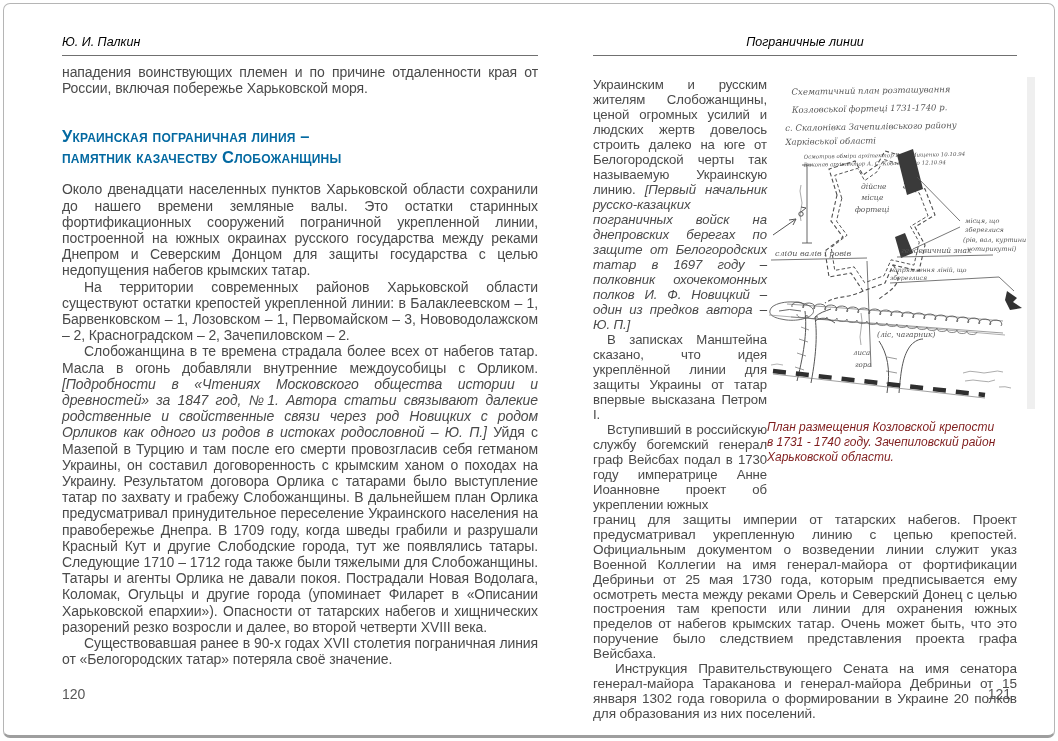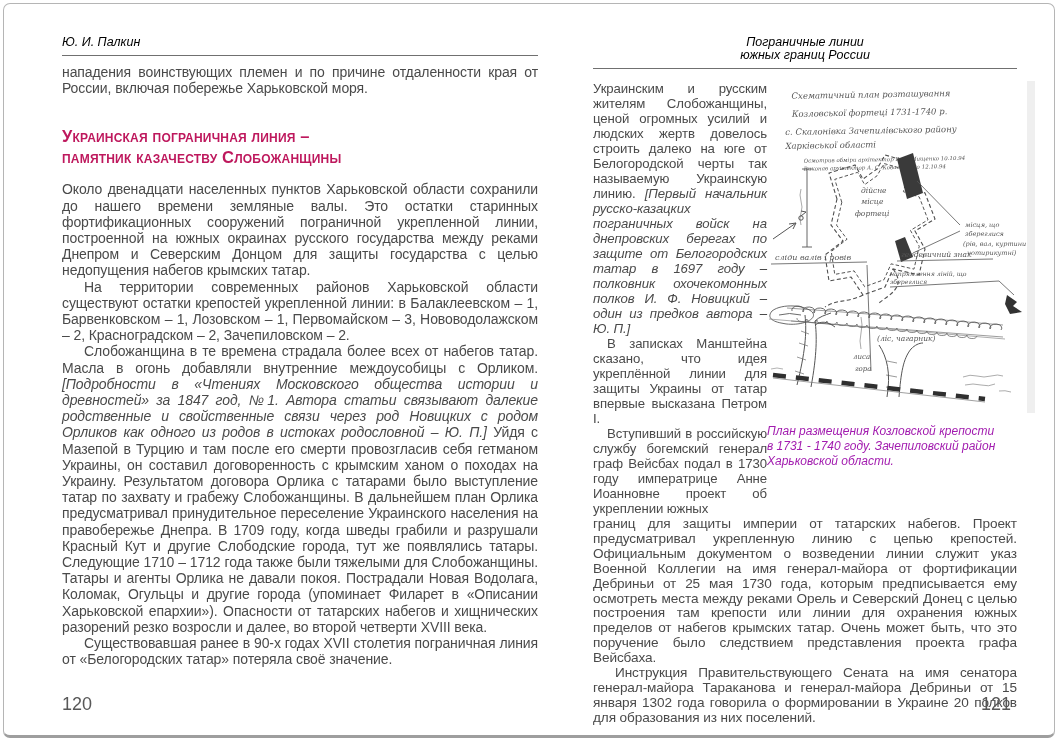--- a/index.html
+++ b/index.html
@@ -23,35 +23,35 @@
   .rule-left{width:476px;}
   .rule-right{width:424px;}
 
   .body-left{margin-top:8px;font-size:14px;line-height:16.2px;text-align:justify;letter-spacing:-0.1px;}
   .body-left p{margin:0;}
   .indent{text-indent:22px;}
   .it{font-style:italic;}
 
   .heading{
     font-weight:bold;font-variant:small-caps;letter-spacing:.2px;
-    font-size:16.5px;line-height:21px;color:#be185d;margin:30px 0 13px 0;
+    font-size:16.5px;line-height:21px;color:#0369a1;margin:30px 0 13px 0;
   }
   .heading div{display:block;}
 
-  .pagenum{position:absolute;top:650px;font-size:18px;color:#585858;margin-top:8px;}
+  .pagenum{position:absolute;top:650px;font-size:14px;color:#585858;}
   .pn-left{left:0;}
   .pn-right{right:24px;}
 
-  .cols{display:flex;margin-top:12px;}
+  .cols{display:flex;margin-top:21px;}
   .col-text{width:174px;font-size:13.2px;line-height:15px;text-align:justify;letter-spacing:-0.1px;}
   .col-text p{margin:0;}
   .col-text .indent{text-indent:14px;}
 
   .figure{width:268px;}
-  .caption{margin-top:7px;font-style:italic;font-size:12px;line-height:15px;color:#a21caf;}
+  .caption{margin-top:7px;font-style:italic;font-size:12px;line-height:15px;color:#7f1d1d;}
 
   .full-text{clear:both;margin-top:1px;width:424px;font-size:13.6px;line-height:14.9px;text-align:justify;letter-spacing:-0.1px;}
   .full-text p{margin:0;}
   .full-text .indent{text-indent:22px;}
 
   svg text{fill:#555;}
   .hand{font-family:"DejaVu Serif", serif;font-style:italic;}
 </style>
 </head>
 <body>
@@ -71,21 +71,20 @@
     <p class="indent">На территории современных районов Харьковской области существуют остатки крепостей укрепленной линии: в Балаклеевском – 1, Барвенковском – 1, Лозовском – 1, Первомайском – 3, Нововодолажском – 2, Красноградском – 2, Зачепиловском – 2.</p>
     <p class="indent"><span>Слобожанщина в те времена страдала более всех от набегов татар. Масла в огонь добавляли внутренние междоусобицы с Орликом. </span><span class="it">[Подробности в «Чтениях Московского общества истории и древностей» за 1847 год, №1. Автора статьи связывают далекие родственные и свойственные связи через род Новицких с родом Орликов как одного из родов в истоках родословной – Ю. П.] </span><span>Уйдя с Мазепой в Турцию и там после его смерти провозгласив себя гетманом Украины, он составил договоренность с крымским ханом о походах на Украину. Результатом договора Орлика с татарами было выступление татар по захвату и грабежу Слобожанщины. В дальнейшем план Орлика предусматривал принудительное переселение Украинского населения на правобережье Днепра. В 1709 году, когда шведы грабили и разрушали Красный Кут и другие Слободские города, тут же появлялись татары. Следующие 1710 – 1712 года также были тяжелыми для Слобожанщины. Татары и агенты Орлика не давали покоя. Пострадали Новая Водолага, Коломак, Огульцы и другие города (упоминает Филарет в «Описании Харьковской епархии»). Опасности от татарских набегов и хищнических разорений резко возросли и далее, во второй четверти XVIII века.</span></p>
     <p class="indent">Существовавшая ранее в 90-х годах XVII столетия пограничная линия от «Белогородских татар» потеряла своё значение.</p>
   </div>
   <div class="pagenum pn-left">120</div>
 </div>
 
 <div class="page page-right">
   <div class="running-head rh-right">
     <div>Пограничные линии</div>
-    <div>южных границ России</div>
   </div>
   <hr class="head-rule rule-right">
 
   <div class="cols">
     <div class="col-text">
       <p><span>Украинским и русским жителям Слобожанщины, ценой огромных усилий и людских жертв довелось строить далеко на юге от Белогородской черты так называемую Украинскую линию. </span><span class="it">[Первый начальник русско-казацких пограничных войск на днепровских берегах по защите от Белогородских татар в 1697 году – полковник охочекомонных полков И. Ф. Новицкий – один из предков автора – Ю. П.]</span></p>
       <p class="indent">В записках Манштейна сказано, что идея укреплённой линии для защиты Украины от татар впервые высказана Петром I.</p>
       <p class="indent">Вступивший в российскую службу богемский генерал граф Вейсбах подал в 1730 году императрице Анне Иоанновне проект об укреплении южных</p>
     </div>
 

